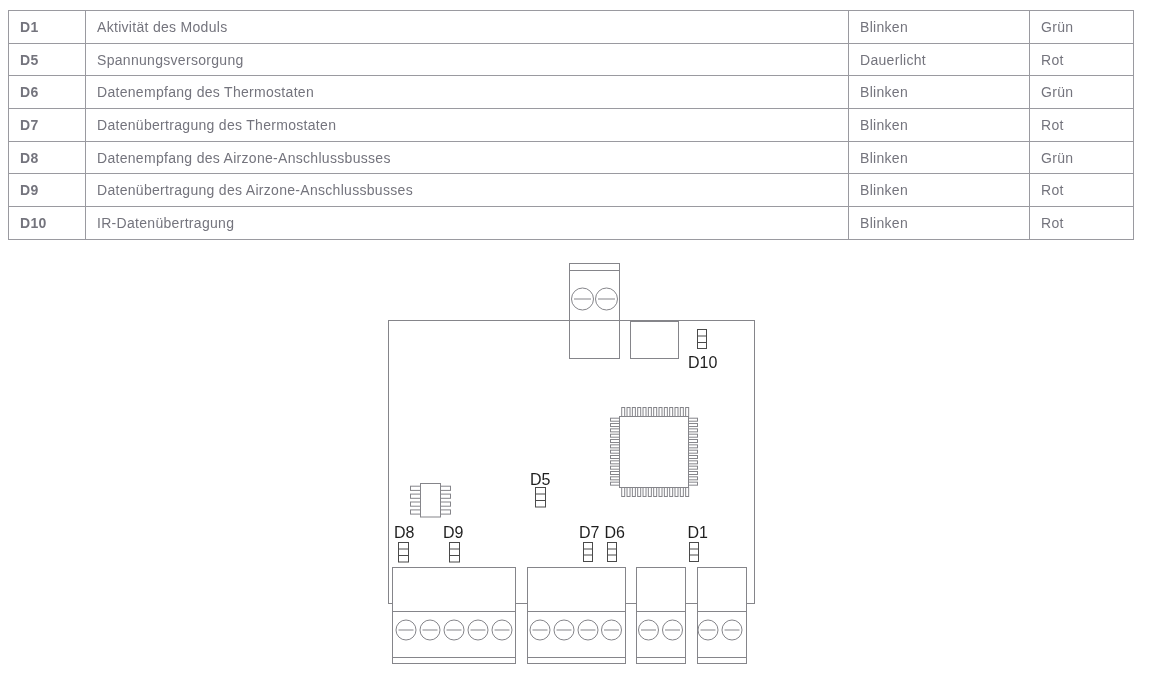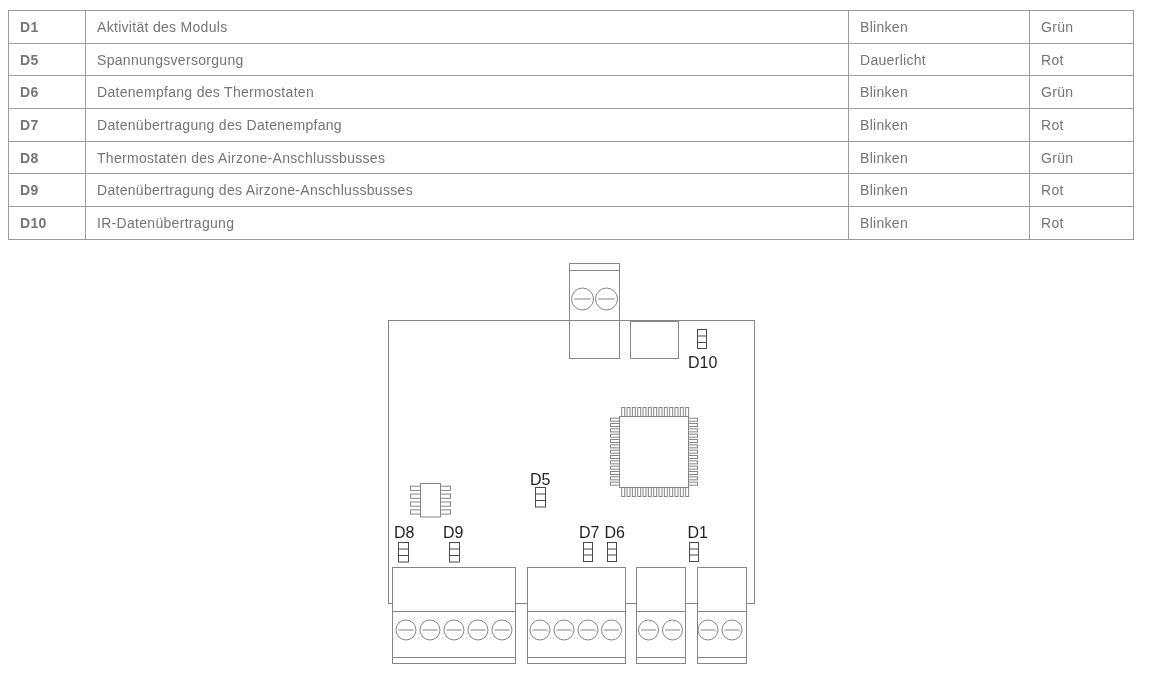--- a/index.html
+++ b/index.html
@@ -65,27 +65,27 @@
       <td>Rot</td>
     </tr>
     <tr>
       <td class="c-id">D6</td>
       <td>Datenempfang des Thermostaten</td>
       <td>Blinken</td>
       <td>Grün</td>
     </tr>
     <tr>
       <td class="c-id">D7</td>
-      <td>Datenübertragung des Datenempfang</td>
+      <td>Datenübertragung des Thermostaten</td>
       <td>Blinken</td>
       <td>Rot</td>
     </tr>
     <tr>
       <td class="c-id">D8</td>
-      <td>Thermostaten des Airzone-Anschlussbusses</td>
+      <td>Datenempfang des Airzone-Anschlussbusses</td>
       <td>Blinken</td>
       <td>Grün</td>
     </tr>
     <tr>
       <td class="c-id">D9</td>
       <td>Datenübertragung des Airzone-Anschlussbusses</td>
       <td>Blinken</td>
       <td>Rot</td>
     </tr>
     <tr>

